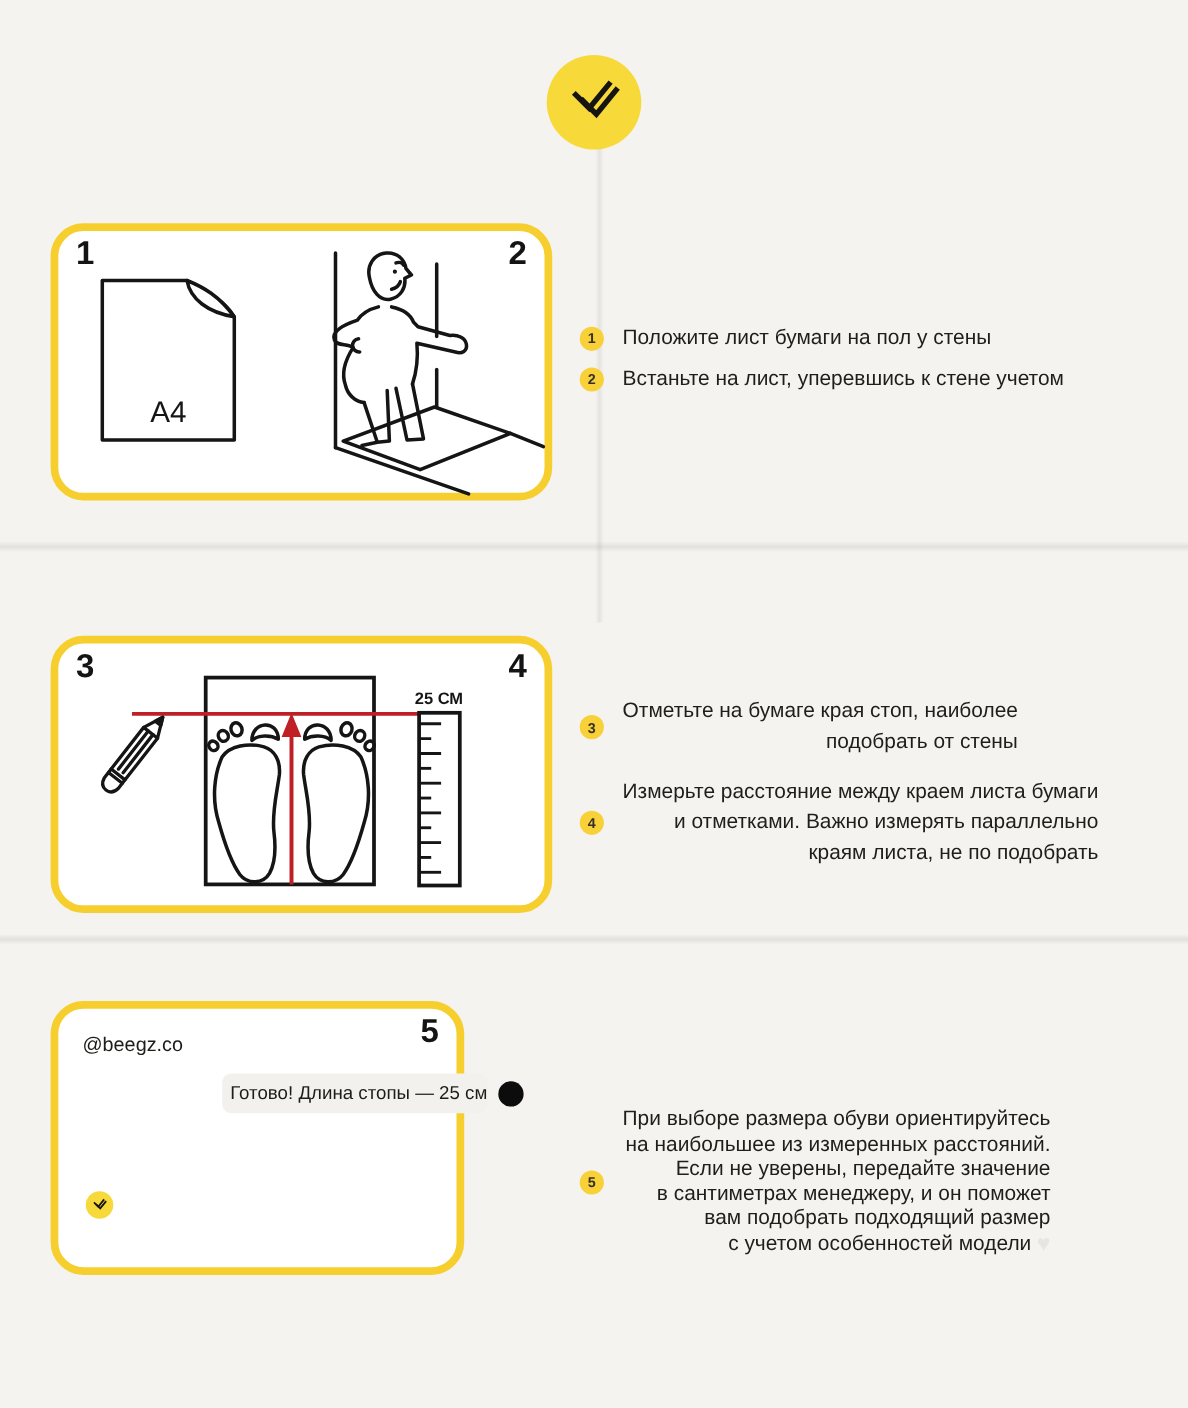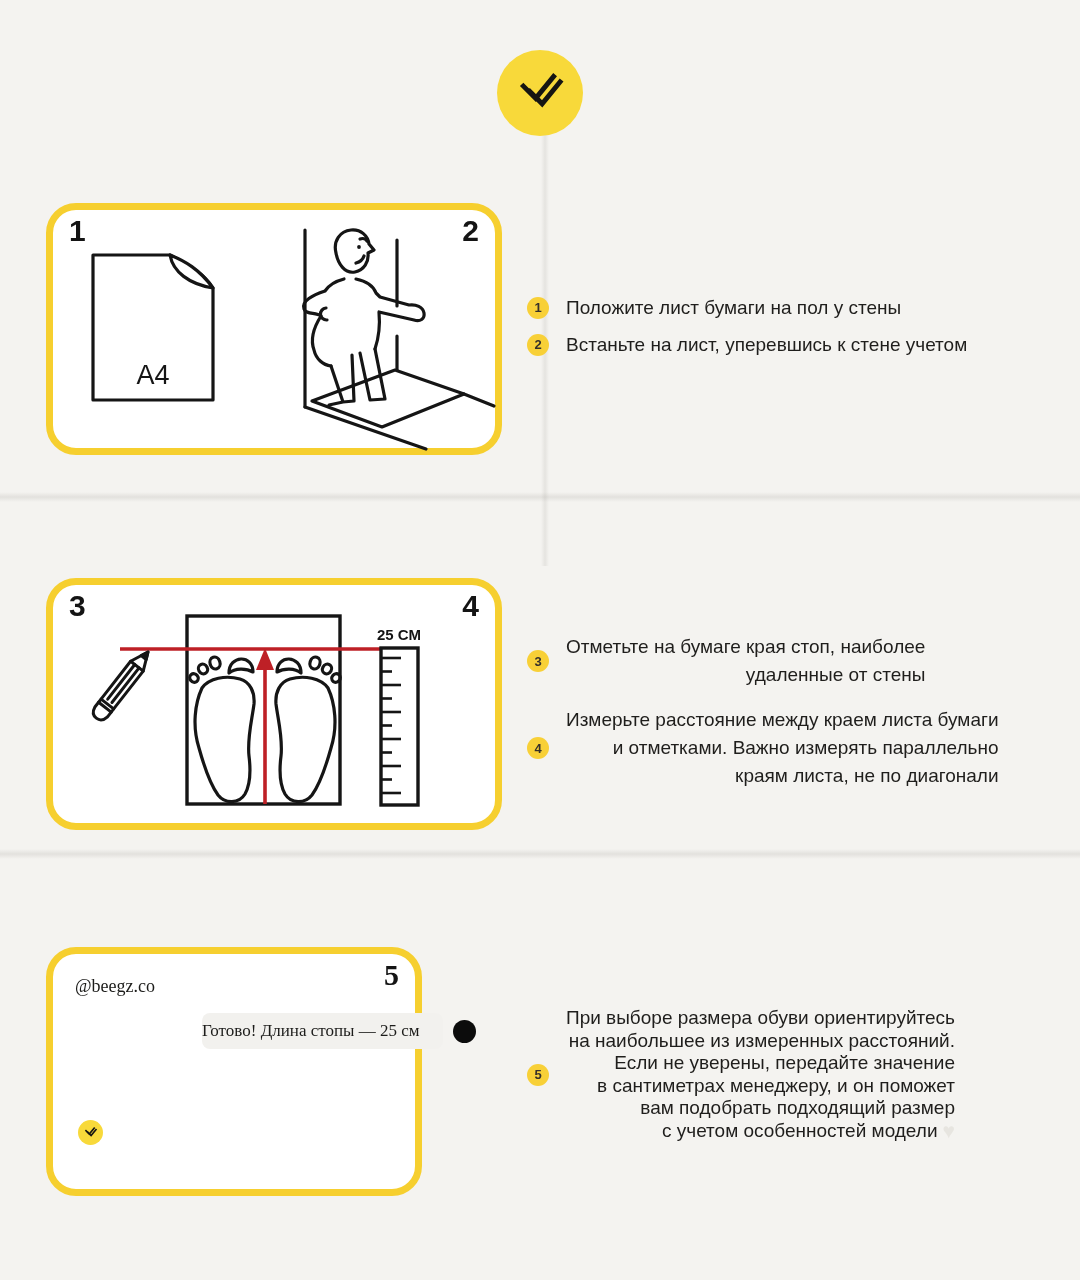--- a/index.html
+++ b/index.html
@@ -19,36 +19,36 @@
     position:absolute;left:497px;top:50px;width:86px;height:86px;border-radius:50%;
     background:#f8d93a;display:flex;align-items:center;justify-content:center;
   }
 
   .panel{
     position:absolute;box-sizing:border-box;background:#ffffff;
     border:7px solid #f6cf2f;border-radius:30px;
   }
   #panel1{left:46px;top:203px;width:456px;height:252px;}
   #panel2{left:46px;top:578px;width:456px;height:252px;}
-  #panel3{left:46px;top:947px;width:376px;height:249px;font-family:Liberation Serif, serif;}
+  #panel3{left:46px;top:910px;width:376px;height:249px;}
   .panel svg.illu{position:absolute;left:-7px;top:-7px;}
 
   .corner-num{
     position:absolute;top:6px;font-size:30px;font-weight:800;color:#141414;line-height:1;
     letter-spacing:0;
   }
   .corner-num.left{left:16px;}
   .corner-num.right{right:16px;}
 
   .handle{position:absolute;left:22px;top:22px;font-size:18px;font-weight:500;color:#1c1c1a;}
 
   .bubble{
     position:absolute;background:#f2f1ee;border-radius:8px;font-size:17px;font-weight:500;color:#1c1c1a;
   }
-  .bubble.outgoing{left:149px;top:59px;width:241px;height:36px;line-height:36px;text-align:left;}
+  .bubble.outgoing{left:149px;top:59px;width:241px;height:36px;line-height:36px;text-align:right;}
   .bubble.incoming{left:52px;top:145px;width:278px;padding:9px 16px;line-height:23px;white-space:pre-line;}
   .dot-avatar{position:absolute;left:400px;top:66px;width:23px;height:23px;border-radius:50%;background:#0c0c0c;}
   .beegz-avatar{
     position:absolute;left:25px;top:166px;width:25px;height:25px;border-radius:50%;background:#f8d93a;
     display:flex;align-items:center;justify-content:center;
   }
 
   .steps{position:absolute;left:527px;width:540px;}
   #steps-1-2{top:293px;}
   #steps-3-4{top:633px;}
@@ -198,27 +198,27 @@
   <div class="step">
     <span class="badge">2</span>
     <span class="step-text">Встаньте на лист, уперевшись к стене учетом</span>
   </div>
 </div>
 
 <div class="steps" id="steps-3-4">
   <div class="step">
     <span class="badge">3</span>
     <span class="step-text">Отметьте на бумаге края стоп, наиболее
-удаленные от стены</span>
+подобрать от стены</span>
   </div>
   <div class="step">
     <span class="badge">4</span>
     <span class="step-text">Измерьте расстояние между краем листа бумаги
 и отметками. Важно измерять параллельно
-краям листа, не по диагонали</span>
+краям листа, не по подобрать</span>
   </div>
 </div>
 
 <div class="steps" id="steps-5">
   <div class="step">
     <span class="badge">5</span>
     <span class="step-text"><span>При выборе размера обуви ориентируйтесь
 на наибольшее из измеренных расстояний.
 Если не уверены, передайте значение
 в сантиметрах менеджеру, и он поможет

